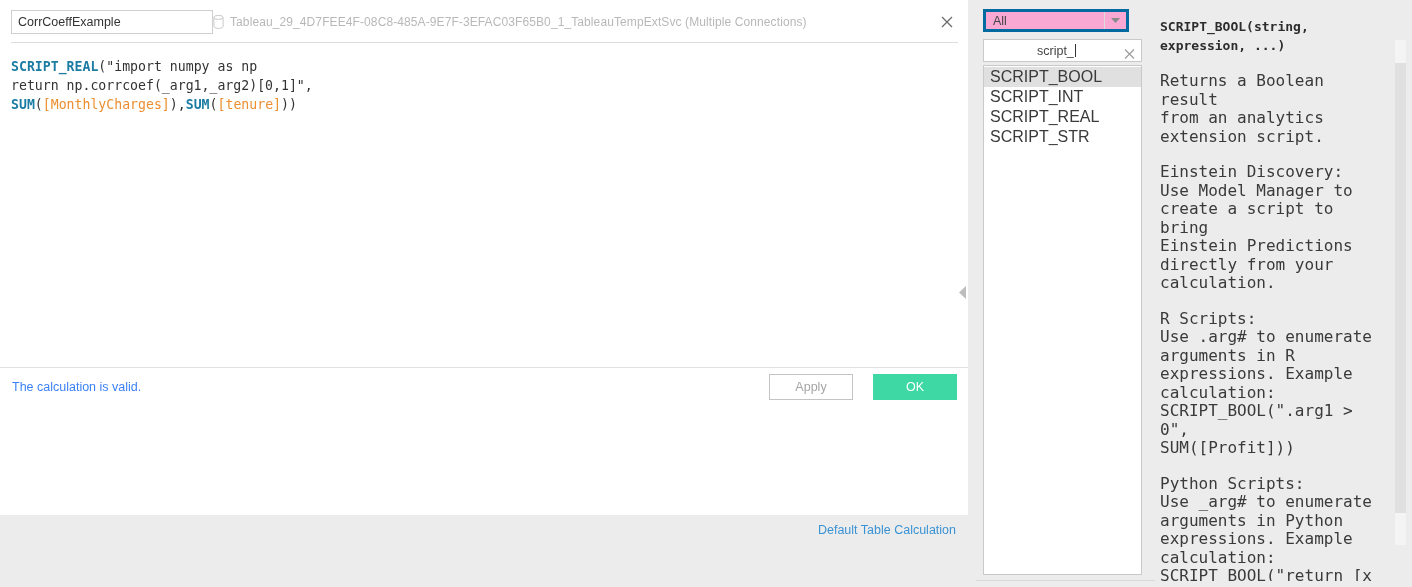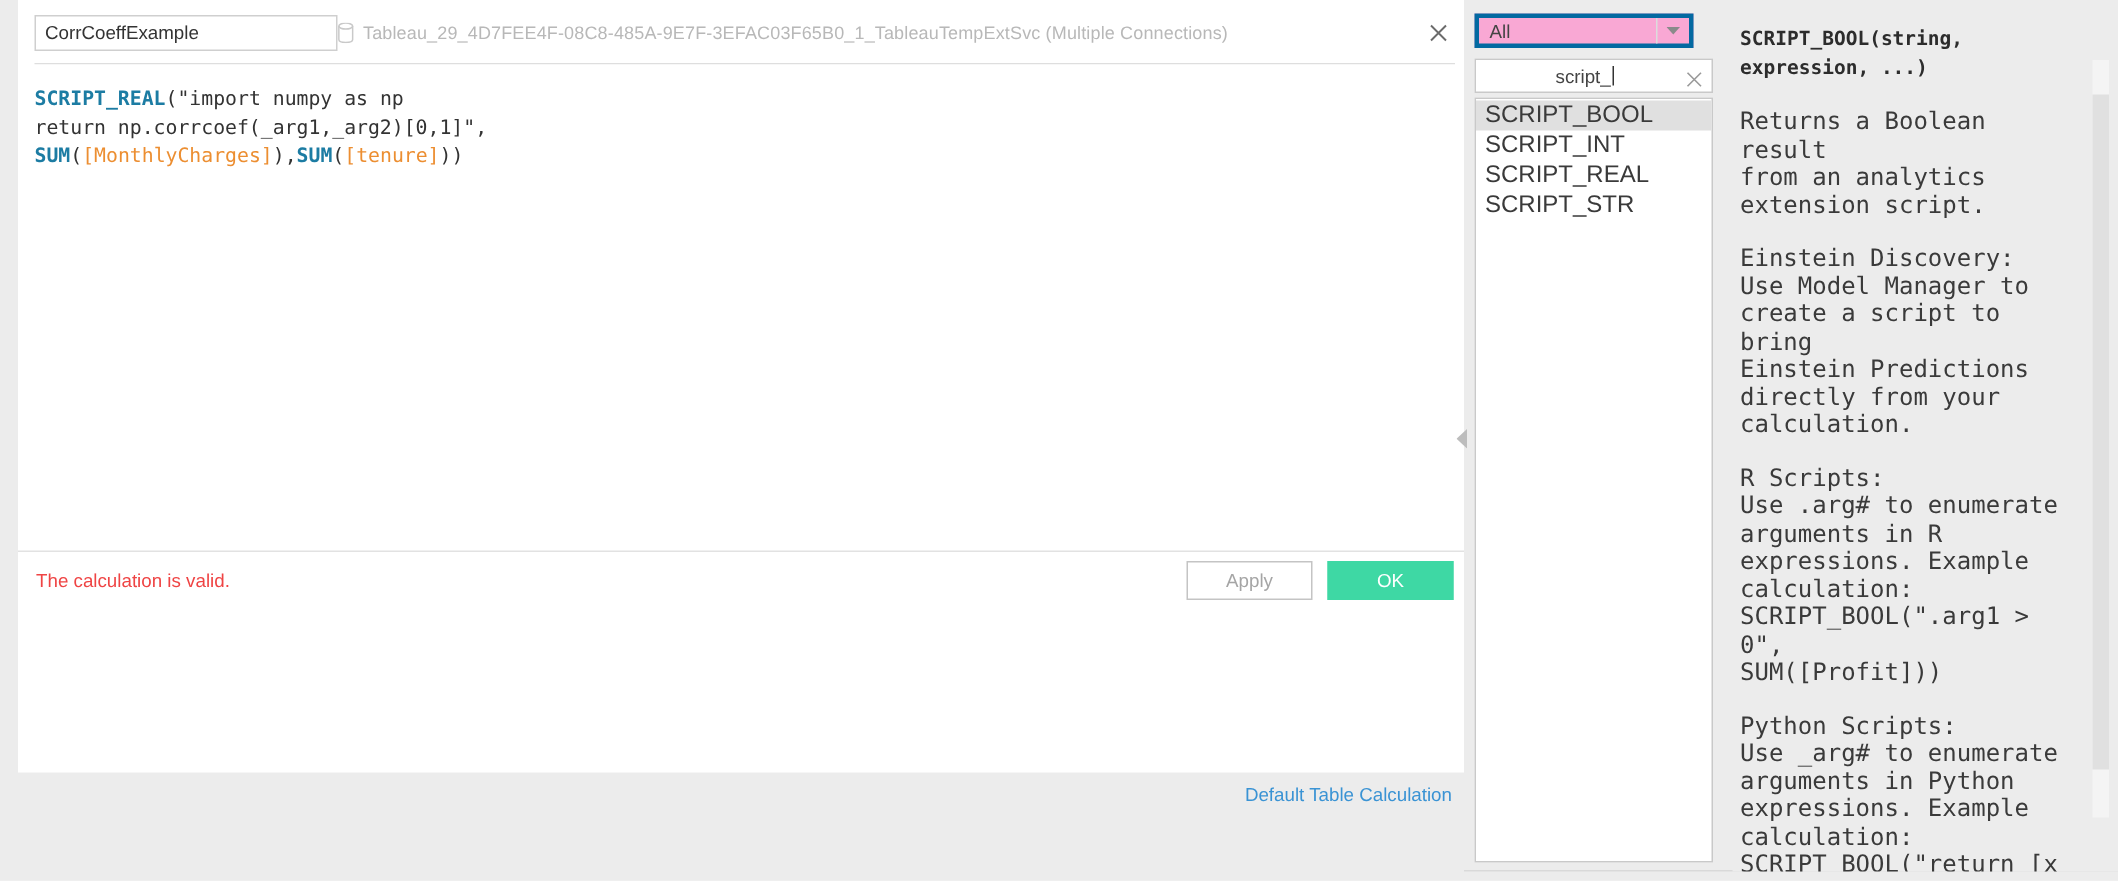--- a/index.html
+++ b/index.html
@@ -16,21 +16,21 @@
   #app {
     position: relative;
     width: 1412px;
     height: 587px;
     background: #ececec;
   }
 
   
   .editor-panel {
     position: absolute;
-    left: 12px; top: 0;
+    left: 0; top: 0;
     width: 968px;
     height: 407px;
     background: #ffffff;
     border-bottom: 1px solid #d9d9d9;
   }
 
   .editor-header {
     position: relative;
     height: 43px;
     display: flex;
@@ -136,29 +136,29 @@
     height: 39px;
     border-top: 1px solid #e2e2e2;
     display: flex;
     align-items: center;
     background: #fff;
   }
 
   .status-text {
     margin-left: 12px;
     font-size: 12.5px;
-    color: #ef4444;
+    color: #3b82f6;
   }
 
   .footer-buttons {
     margin-left: auto;
     margin-right: 11px;
     display: flex;
     align-items: center;
-    gap: 10px;
+    gap: 20px;
   }
 
   .btn {
     height: 26px;
     min-width: 84px;
     font-family: "Liberation Sans", sans-serif;
     font-size: 12.5px;
     cursor: pointer;
     border-radius: 0;
     display: flex;

